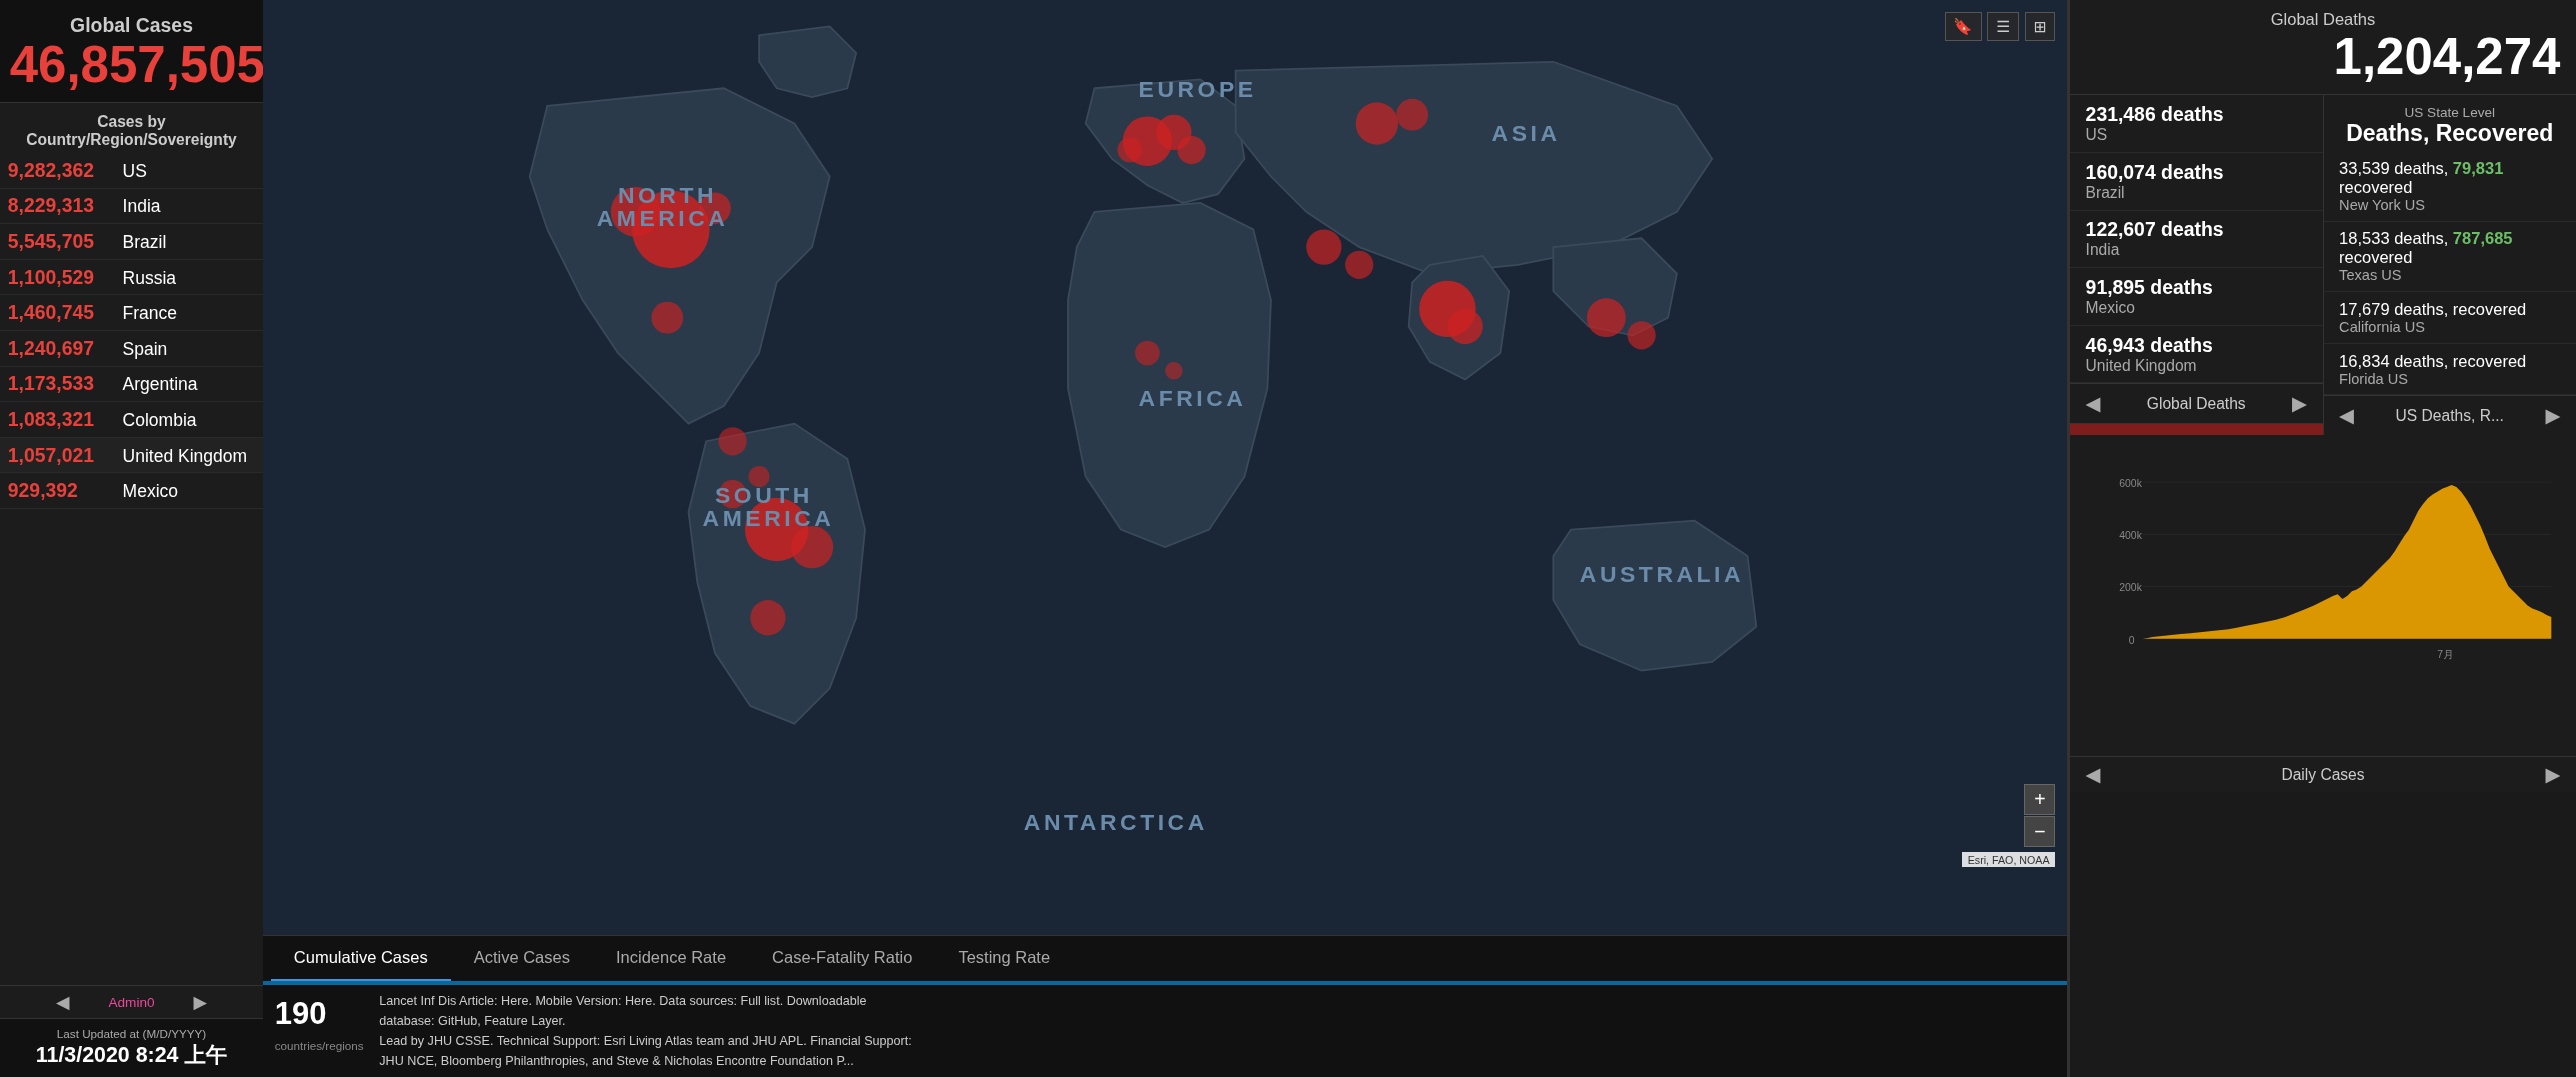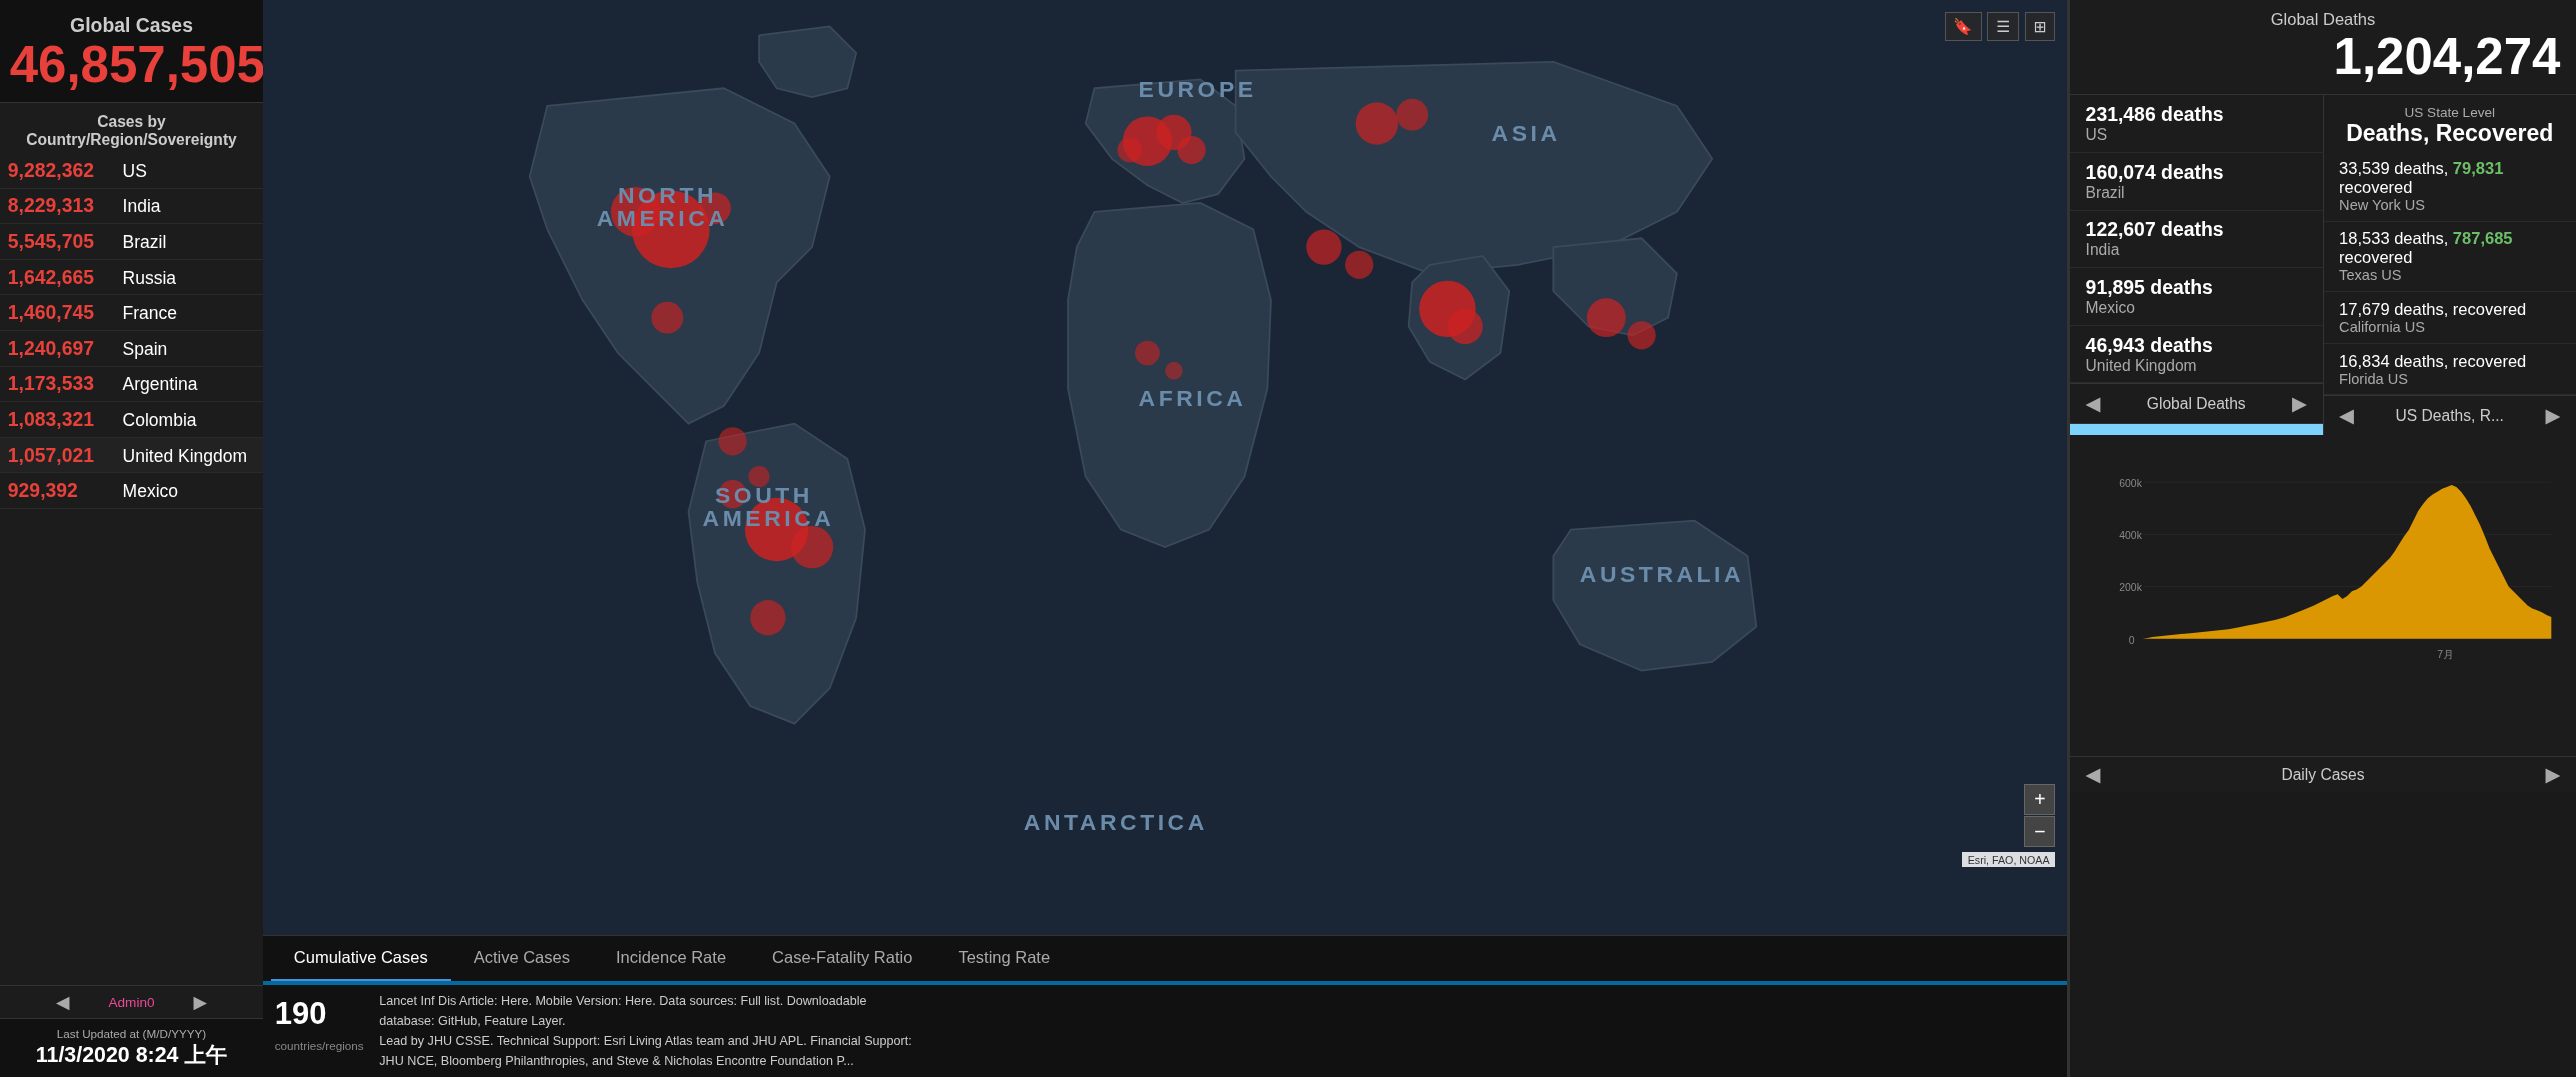--- a/index.html
+++ b/index.html
@@ -241,21 +241,21 @@
       line-height: 1.6;
     }
 
     
     .right-panel {
       width: 506px;
       min-width: 506px;
       display: flex;
       flex-direction: column;
       height: 792px;
-      background: #7dd3fc;
+      background: #7f1d1d;
     }
 
     .deaths-panel {
       background: #1c1c1c;
       flex: 0 0 auto;
       padding: 9.7px 15.6px;
       border-bottom: 1px solid #333;
     }
     .deaths-panel-title {
       font-size: 16.5px;
@@ -415,21 +415,21 @@
       </div>
       <div class="country-item">
         <span class="country-cases">8,229,313</span>
         <span class="country-name">India</span>
       </div>
       <div class="country-item">
         <span class="country-cases">5,545,705</span>
         <span class="country-name">Brazil</span>
       </div>
       <div class="country-item">
-        <span class="country-cases">1,642,665</span>
+        <span class="country-cases">1,100,529</span>
         <span class="country-name">Russia</span>
       </div>
       <div class="country-item">
         <span class="country-cases">1,460,745</span>
         <span class="country-name">France</span>
       </div>
       <div class="country-item">
         <span class="country-cases">1,240,697</span>
         <span class="country-name">Spain</span>
       </div>

